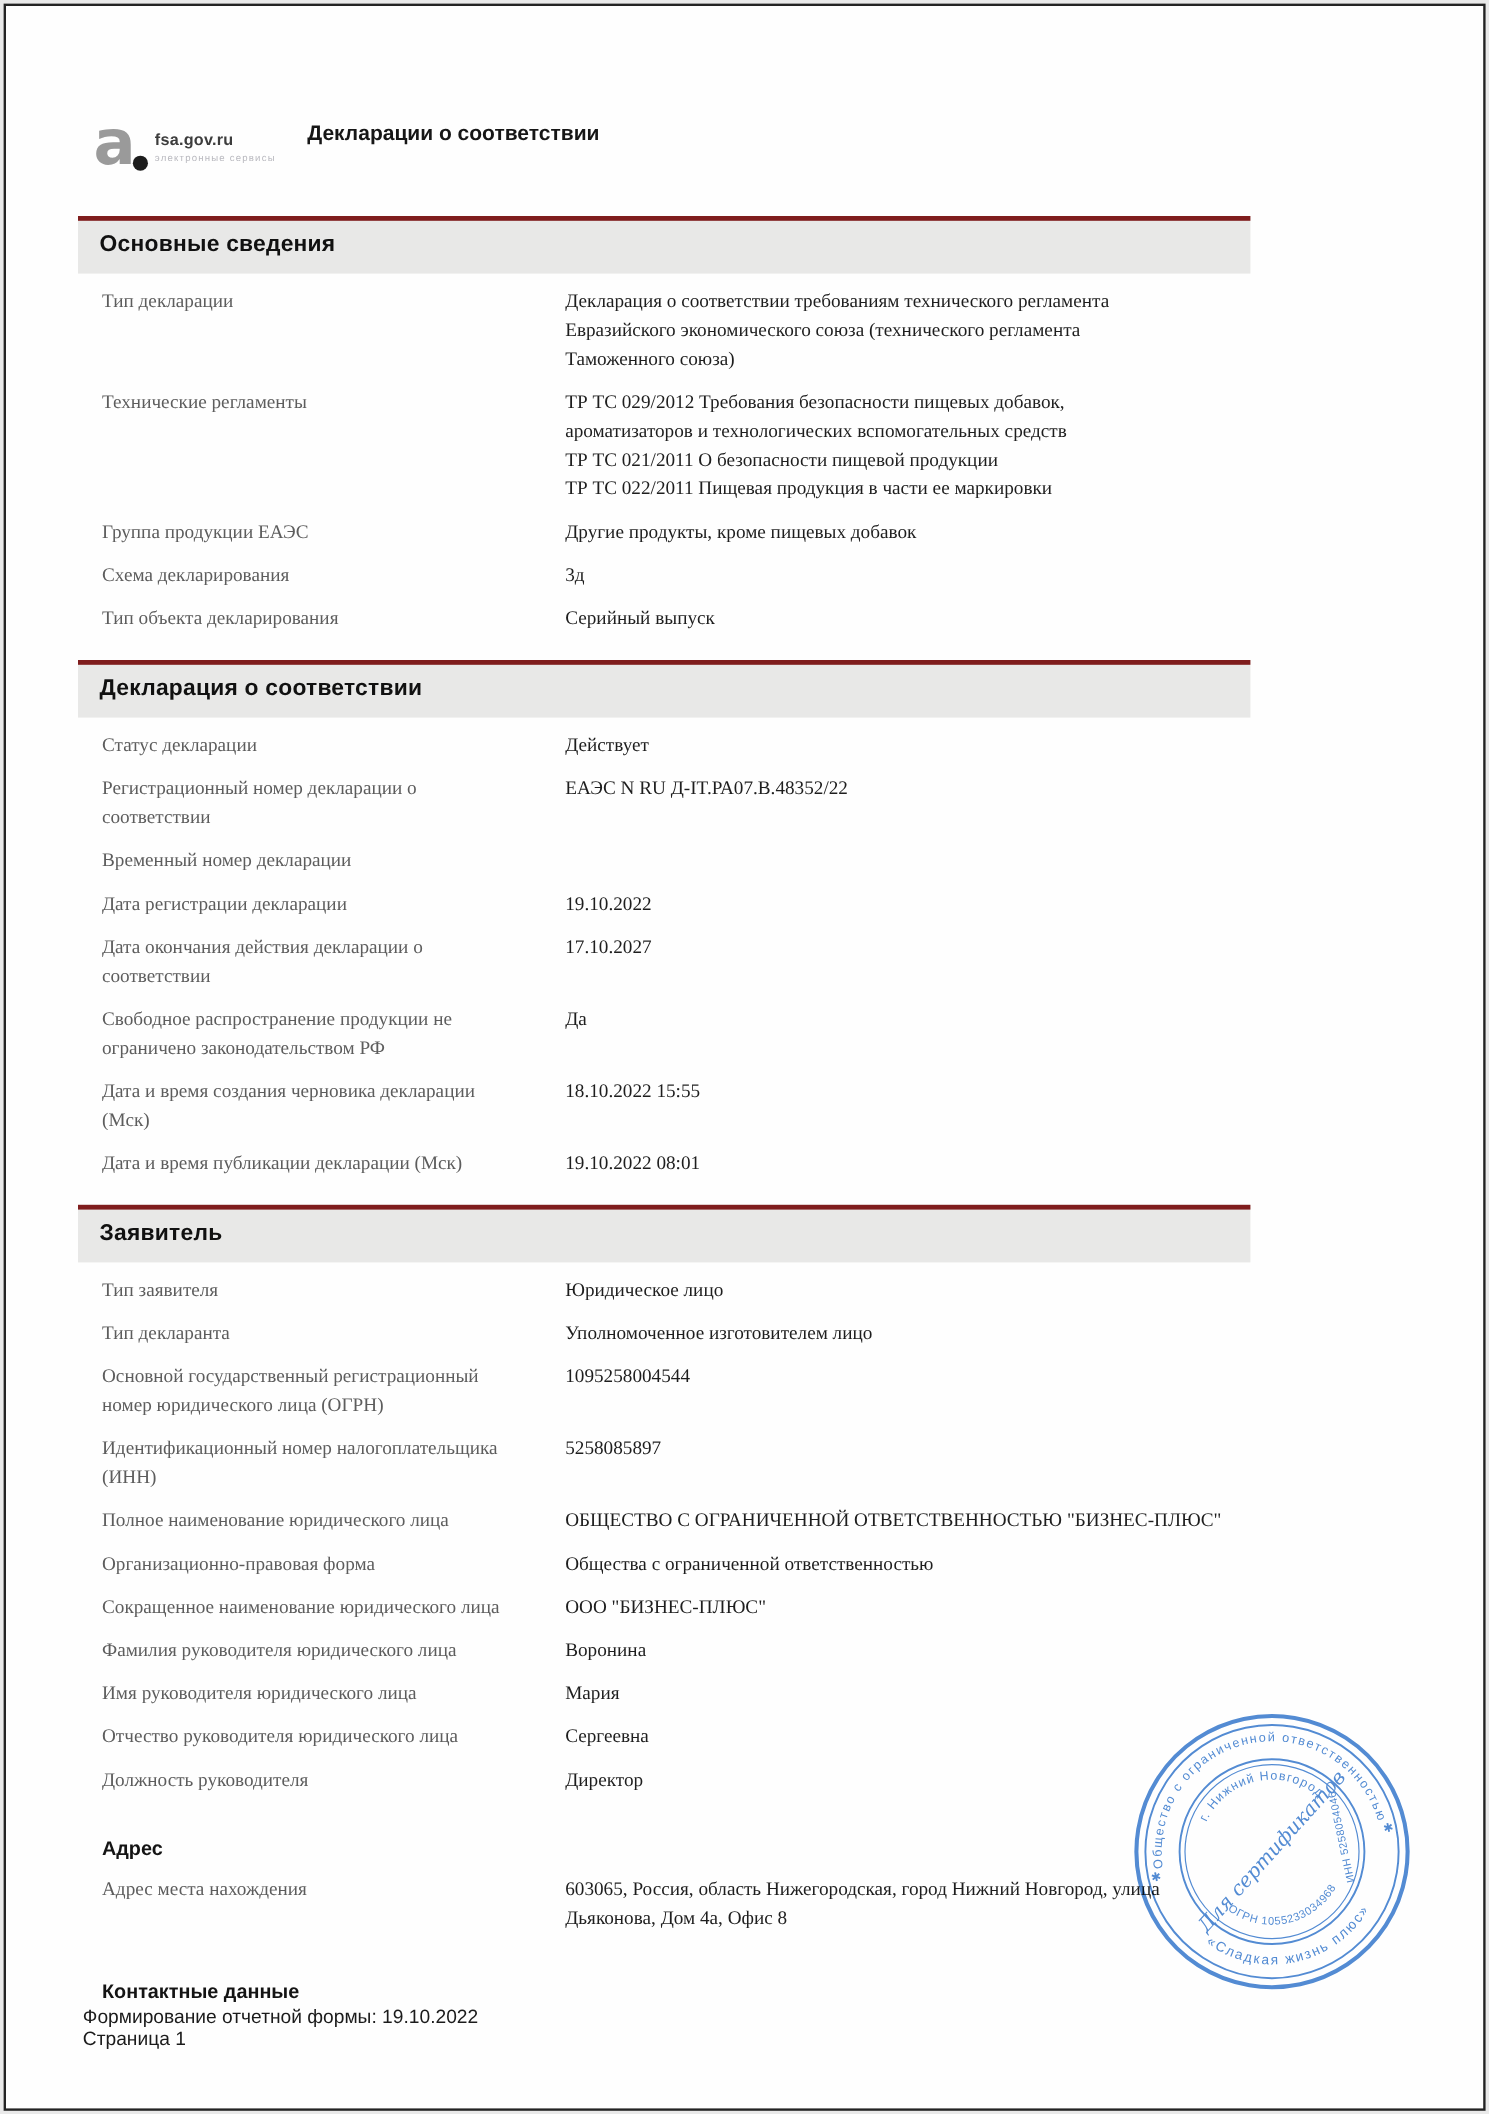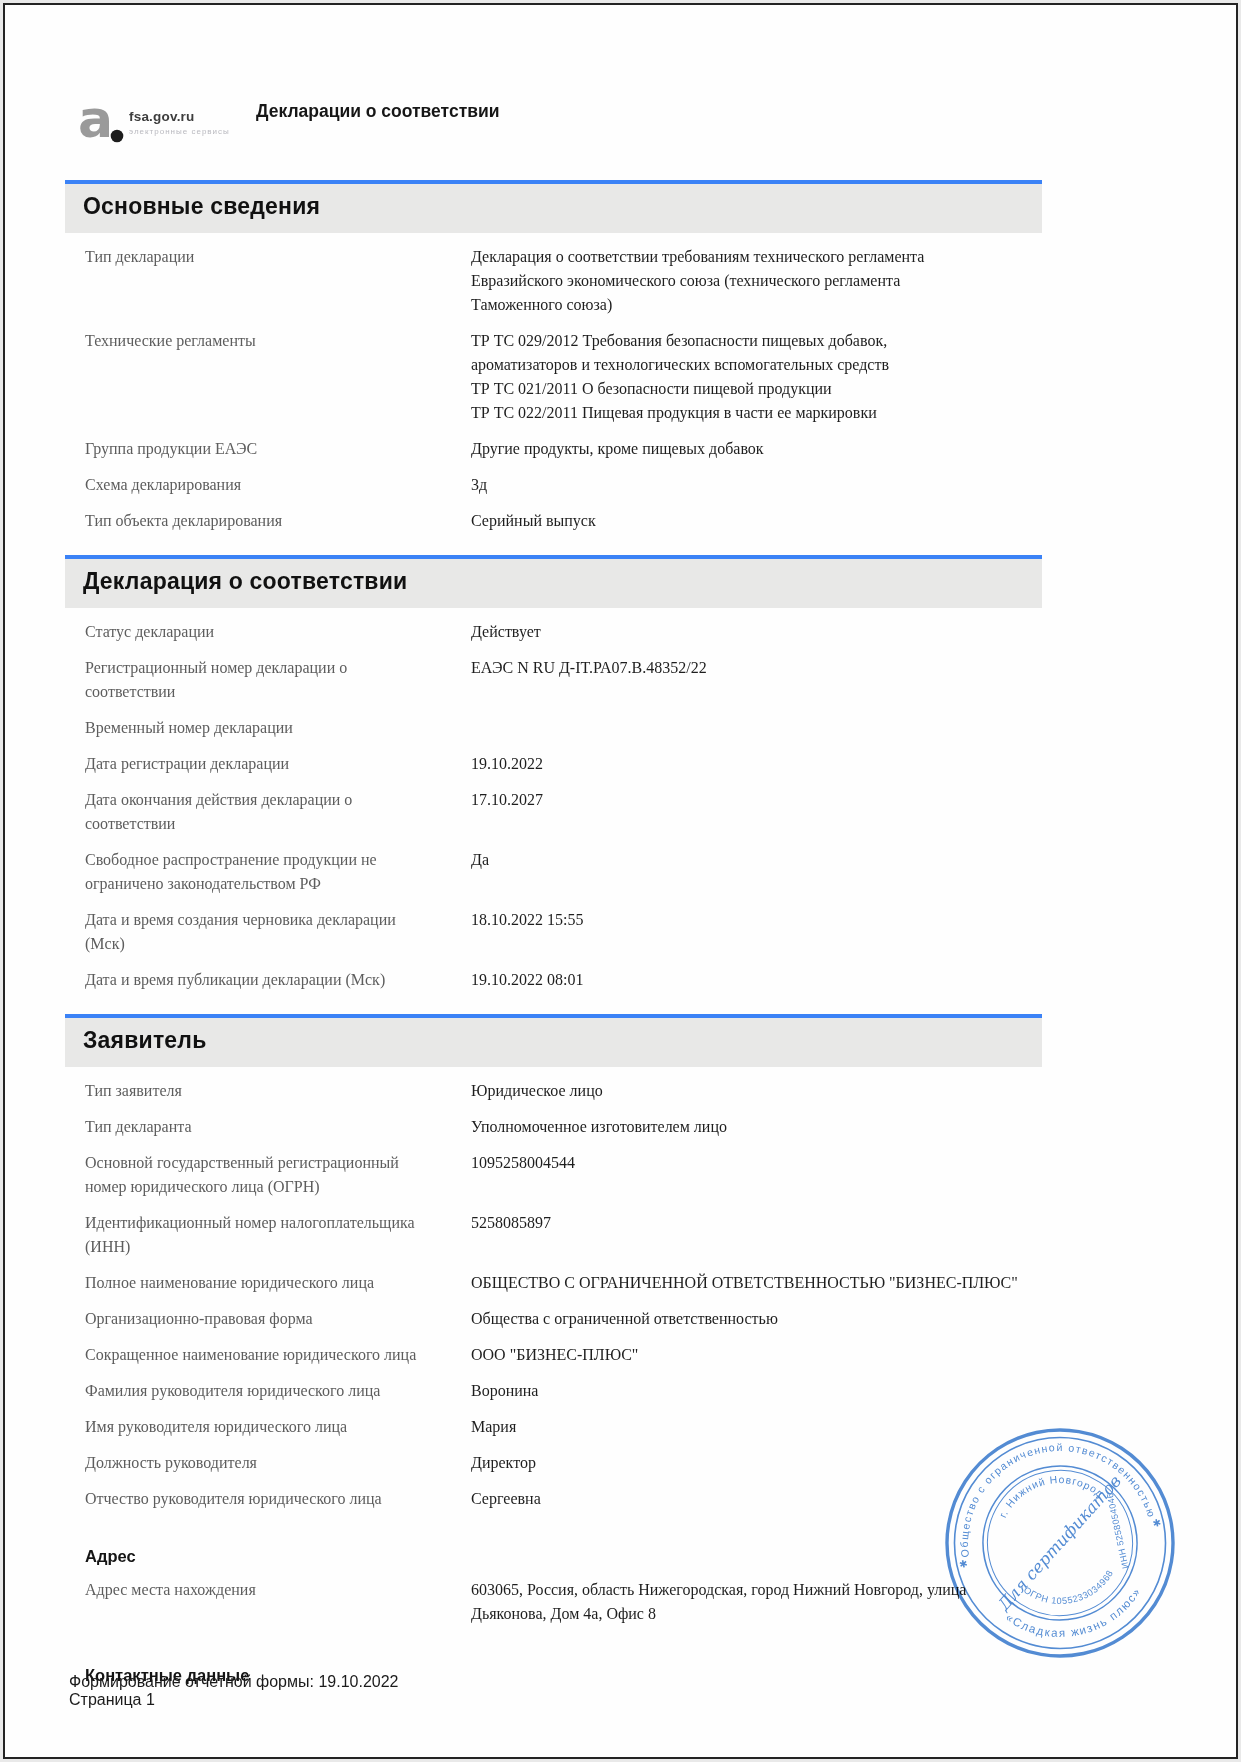--- a/index.html
+++ b/index.html
@@ -14,22 +14,22 @@
   .doc-header{position:relative;height:175px;}
   .logo{position:absolute;left:72px;top:90px;display:flex;align-items:flex-start;}
   .logo-mark{width:48px;height:54px;}
   .logo-text{margin-left:4px;margin-top:14px;}
   .logo-brand{font-size:13.5px;color:#3d3d3d;font-weight:600;letter-spacing:.2px;}
   .logo-tagline{font-size:8px;color:#b9b9bf;letter-spacing:1px;margin-top:3px;}
   .doc-title{position:absolute;left:251px;top:96px;font-size:17.5px;font-weight:700;color:#161616;}
   
   .content{margin-left:60px;width:977px;}
   .section-band{
-    border-top:4px solid #3b82f6;background:#e8e8e7;
-    padding:9px 18px 13px 18px;font-size:23px;font-weight:700;color:#111;
+    border-top:4px solid #7f1d1d;background:#e8e8e7;
+    padding:9px 18px 13px 18px;font-size:19px;font-weight:700;color:#111;
     letter-spacing:.2px;
   }
   .section-body{padding:12px 0 10px 20px;}
   .row{display:flex;margin-bottom:12px;font-size:16px;line-height:24px;font-family:Liberation Serif, serif;}
   .flabel{flex:0 0 386px;box-sizing:border-box;padding-right:14px;color:#5d5d5d;white-space:pre-line;}
   .fvalue{flex:1;color:#1e1e1e;white-space:pre-line;}
   .subheading{font-size:16.5px;font-weight:700;color:#141414;margin:14px 0 12px 20px;}
   .subheading.contacts{margin-top:18px;}
   
   .page-footer{
@@ -172,26 +172,26 @@
         </div>
         <div class="row">
           <div class="flabel">Фамилия руководителя юридического лица</div>
           <div class="fvalue">Воронина</div>
         </div>
         <div class="row">
           <div class="flabel">Имя руководителя юридического лица</div>
           <div class="fvalue">Мария</div>
         </div>
         <div class="row">
+          <div class="flabel">Отчество руководителя юридического лица</div>
+          <div class="fvalue">Сергеевна</div>
+        </div>
+        <div class="row">
           <div class="flabel">Должность руководителя</div>
           <div class="fvalue">Директор</div>
-        </div>
-        <div class="row">
-          <div class="flabel">Отчество руководителя юридического лица</div>
-          <div class="fvalue">Сергеевна</div>
         </div>
       </div>
       <div class="subheading">Адрес</div>
       <div class="section-body" style="padding-top:0;">
         <div class="row">
           <div class="flabel">Адрес места нахождения</div>
           <div class="fvalue">603065, Россия, область Нижегородская, город Нижний Новгород, улица
 Дьяконова, Дом 4а, Офис 8</div>
         </div>
       </div>

